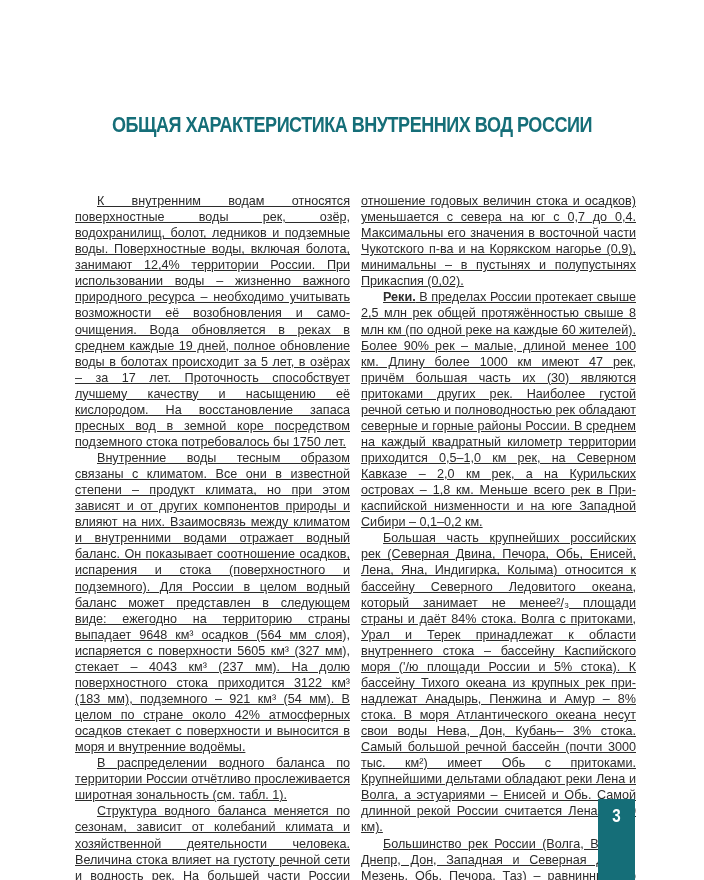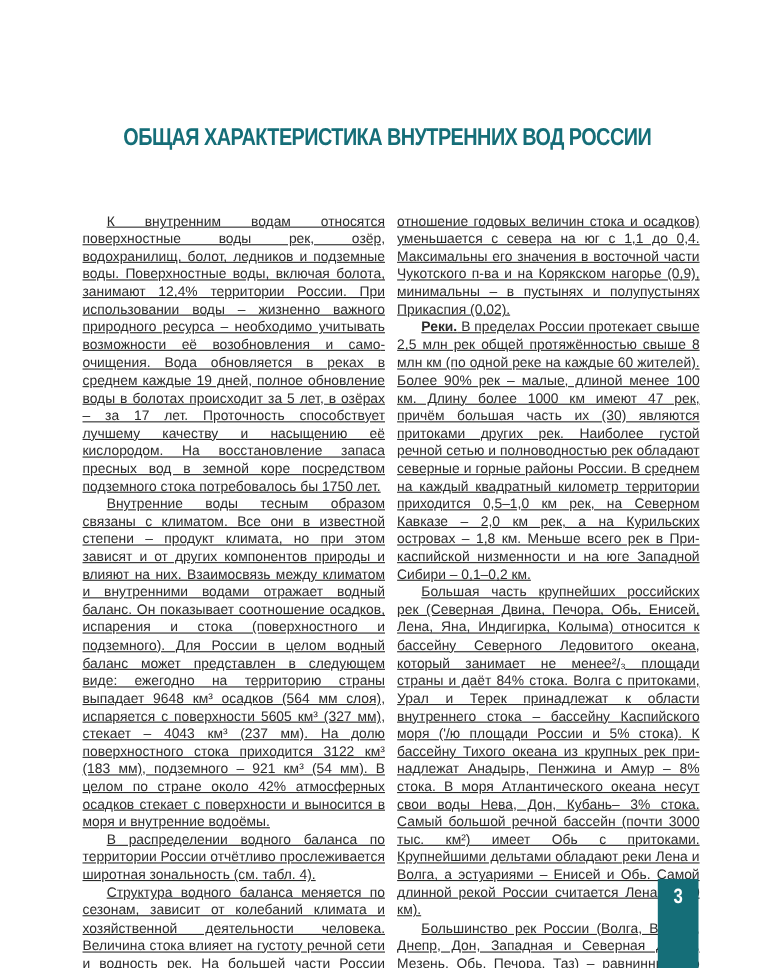--- a/index.html
+++ b/index.html
@@ -35,26 +35,26 @@
 </style>
 </head>
 <body>
 
 <div class="page">
   <h1 class="title">Общая характеристика внутренних вод России</h1>
 
   <div class="col left">
     <p>К внутренним водам относятся поверхност­ные воды рек, озёр, водохранилищ, болот, лед­ников и подземные воды. Поверхностные воды, включая болота, занимают 12,4% территории России. При использовании воды – жизненно важного природного ресурса – необходимо учи­тывать возможности её возобновления и само­очищения. Вода обновляется в реках в среднем каждые 19 дней, полное обновление воды в бо­лотах происходит за 5 лет, в озёрах – за 17 лет. Проточность способствует лучшему качеству и насыщению её кислородом. На восстановле­ние запаса пресных вод в земной коре посред­ством подземного стока потребовалось бы 1750 лет.</p>
     <p>Внутренние воды тесным образом связаны с климатом. Все они в известной степени – про­дукт климата, но при этом зависят и от других компонентов природы и влияют на них. Взаимос­вязь между климатом и внутренними водами отражает водный баланс. Он показывает соот­ношение осадков, испарения и стока (поверх­ностного и подземного). Для России в целом водный баланс может представлен в следующем виде: ежегодно на территорию страны выпадает 9648 км³ осадков (564 мм слоя), испаряется с по­верхности 5605 км³ (327 мм), стекает – 4043 км³ (237 мм). На долю поверхностного стока прихо­дится 3122 км³ (183 мм), подземного – 921 км³ (54 мм). В целом по стране около 42% атмосфер­ных осадков стекает с поверхности и выносится в моря и внутренние водоёмы.</p>
-    <p>В распределении водного баланса по терри­тории России отчётливо прослеживается широт­ная зональность (см. табл. 4).</p>
+    <p>В распределении водного баланса по терри­тории России отчётливо прослеживается широт­ная зональность (см. табл. 1).</p>
     <p>Структура водного баланса меняется по сезо­нам, зависит от колебаний климата и хозяйствен­ной деятельности человека. Величина стока влияет на густоту речной сети и водность рек. На большей части России коэффициент стока (со­</p>
   </div>
 
   <div class="col right">
-    <p class="noindent">отношение годовых величин стока и осадков) уменьшается с севера на юг с 1,1 до 0,4. Макси­мальны его значения в восточной части Чукот­ского п-ва и на Корякском нагорье (0,9), мини­мальны – в пустынях и полупустынях Прикаспия (0,02).</p>
+    <p class="noindent">отношение годовых величин стока и осадков) уменьшается с севера на юг с 0,7 до 0,4. Макси­мальны его значения в восточной части Чукот­ского п-ва и на Корякском нагорье (0,9), мини­мальны – в пустынях и полупустынях Прикаспия (0,02).</p>
     <p><b>Реки.</b><span> В пределах России протекает свыше 2,5 млн рек общей протяжённостью свыше 8 млн км (по одной реке на каждые 60 жителей). Более 90% рек – малые, длиной менее 100 км. Длину более 1000 км имеют 47 рек, причём боль­шая часть их (30) являются притоками других рек. Наиболее густой речной сетью и полново­дностью рек обладают северные и горные рай­оны России. В среднем на каждый квадратный километр территории приходится 0,5–1,0 км рек, на Северном Кавказе – 2,0 км рек, а на Куриль­ских островах – 1,8 км. Меньше всего рек в При­каспийской низменности и на юге Западной Сибири – 0,1–0,2 км.</span></p>
     <p>Большая часть крупнейших российских рек (Северная Двина, Печора, Обь, Енисей, Лена, Яна, Индигирка, Колыма) относится к бассейну Се­верного Ледовитого океана, который занимает не менее²/₃ площади страны и даёт 84% стока. Волга с притоками, Урал и Терек принадлежат к области внутреннего стока – бассейну Каспий­ского моря ('/ю площади России и 5% стока). К бассейну Тихого океана из крупных рек при­надлежат Анадырь, Пенжина и Амур – 8% стока. В моря Атлантического океана несут свои воды Нева, Дон, Кубань– 3% стока. Самый большой речной бассейн (почти 3000 тыс. км²) имеет Обь с притоками. Крупнейшими дельтами обладают реки Лена и Волга, а эстуариями – Енисей и Обь. Самой длинной рекой России считается Лена (4400 км).</p>
     <p>Большинство рек России (Волга, Волхов, Днепр, Дон, Западная и Северная Двина, Мезень, Обь, Печора, Таз) – равнинные, со спокойным</p>
   </div>
 
   <div class="page-tab">
     <div class="page-num">3</div>
   </div>
 </div>
 

